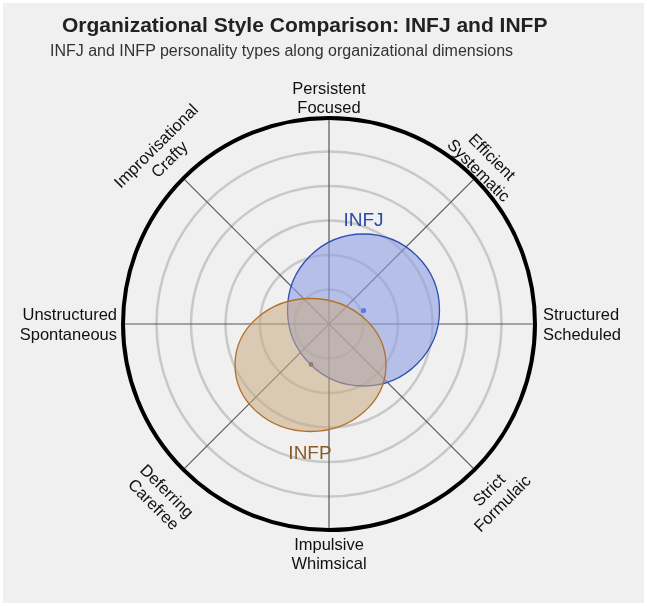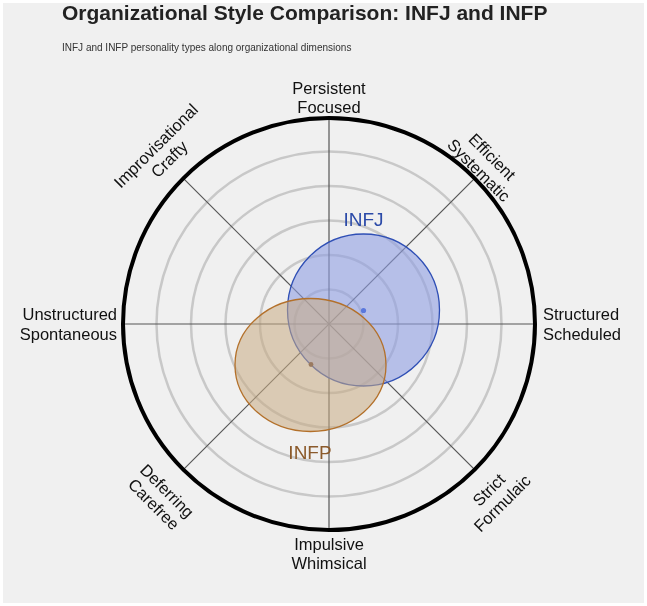--- a/index.html
+++ b/index.html
@@ -1,19 +1,19 @@
 <!DOCTYPE html>
 <html><head>
 <meta charset="utf-8">
 <style>
   html, body { margin: 0; padding: 0; background: #ffffff; }
   body { width: 647px; height: 606px; position: relative; overflow: hidden; font-family: "Liberation Sans", sans-serif; }
   .panel { position: absolute; left: 3px; top: 3px; width: 641px; height: 600px; background: #f0f0f0; }
-  .title { position: absolute; left: 62px; top: 1px; font-size: 21px; font-weight: bold; color: #222222; white-space: nowrap; }
-  .subtitle { position: absolute; left: 62px; top: 42px; font-size: 10px; color: #333333; white-space: nowrap; }
+  .title { position: absolute; left: 62px; top: 13px; font-size: 21px; font-weight: bold; color: #222222; white-space: nowrap; }
+  .subtitle { position: absolute; left: 50px; top: 42px; font-size: 16px; color: #333333; white-space: nowrap; }
   svg.chart { position: absolute; left: 0; top: 0; }
   .axis-label { font-size: 16.5px; fill: #111111; font-family: "Liberation Sans", sans-serif; }
   .series-label { font-size: 19px; font-family: "Liberation Sans", sans-serif; }
 </style>
 </head>
 <body>
 
 <div class="panel"></div>
 <div class="title">Organizational Style Comparison: INFJ and INFP</div>
 <div class="subtitle">INFJ and INFP personality types along organizational dimensions</div>

